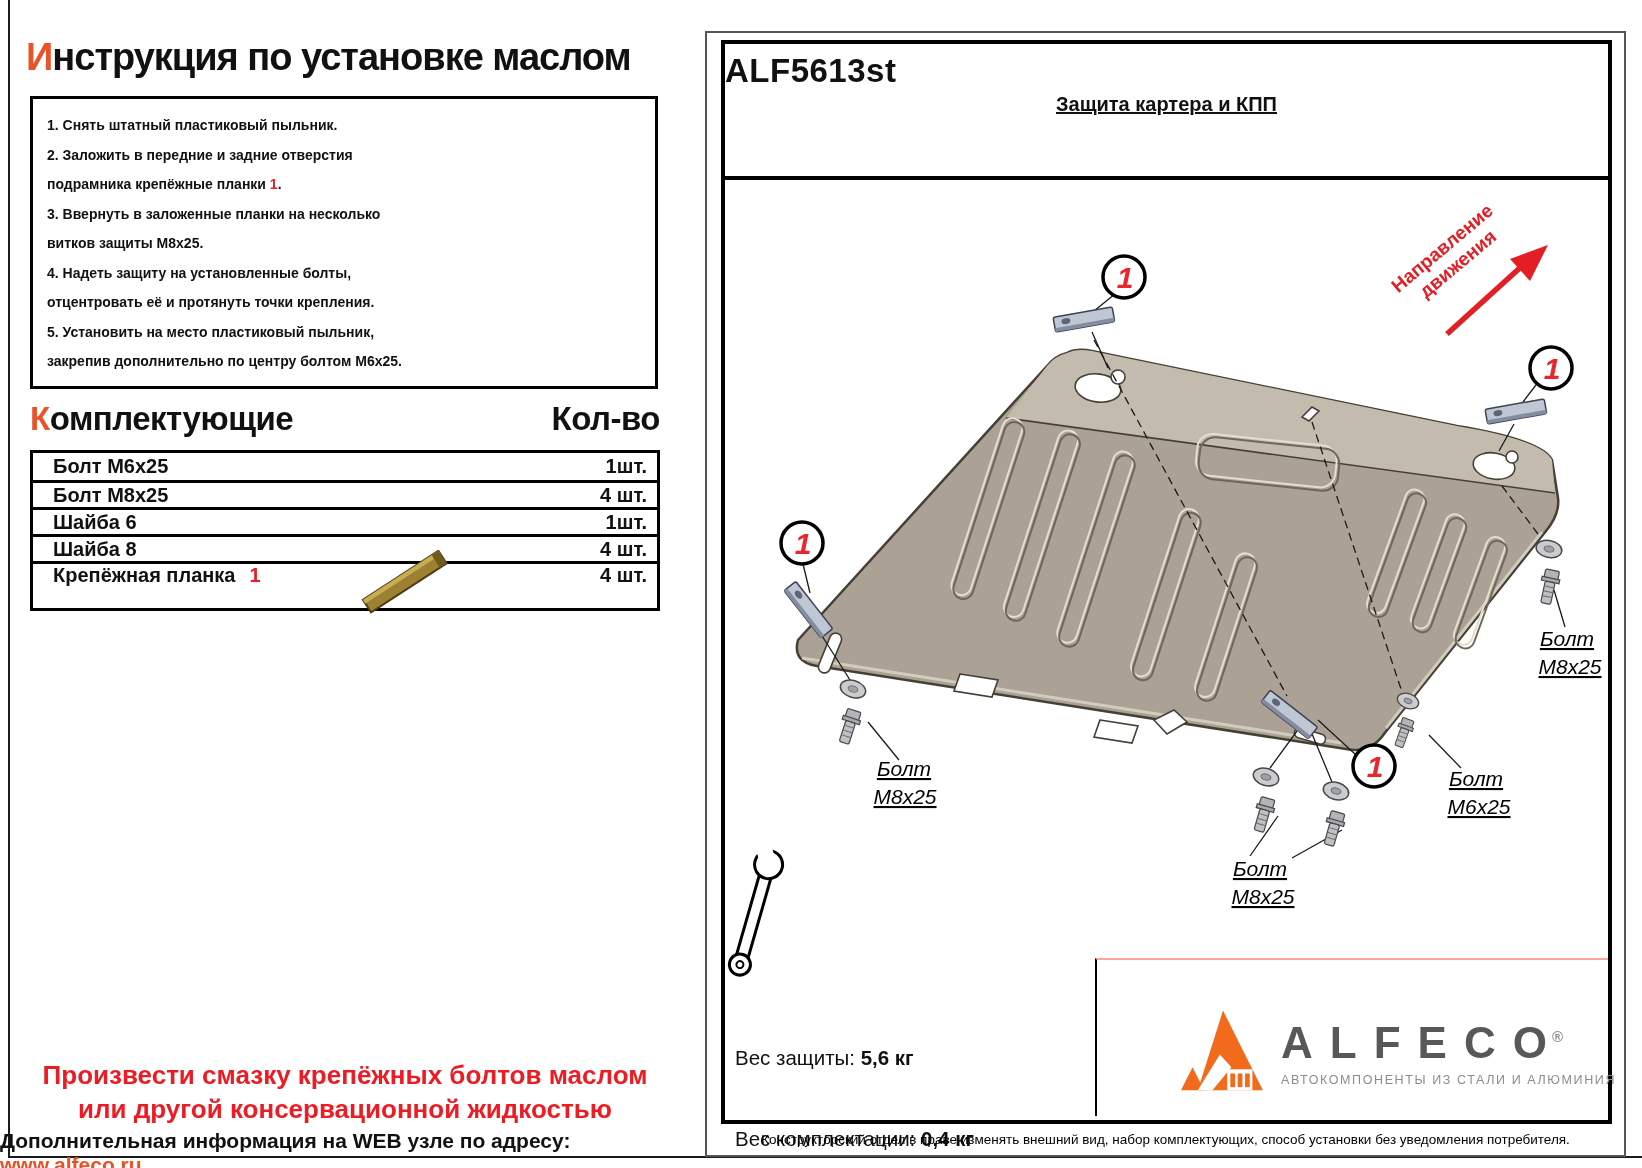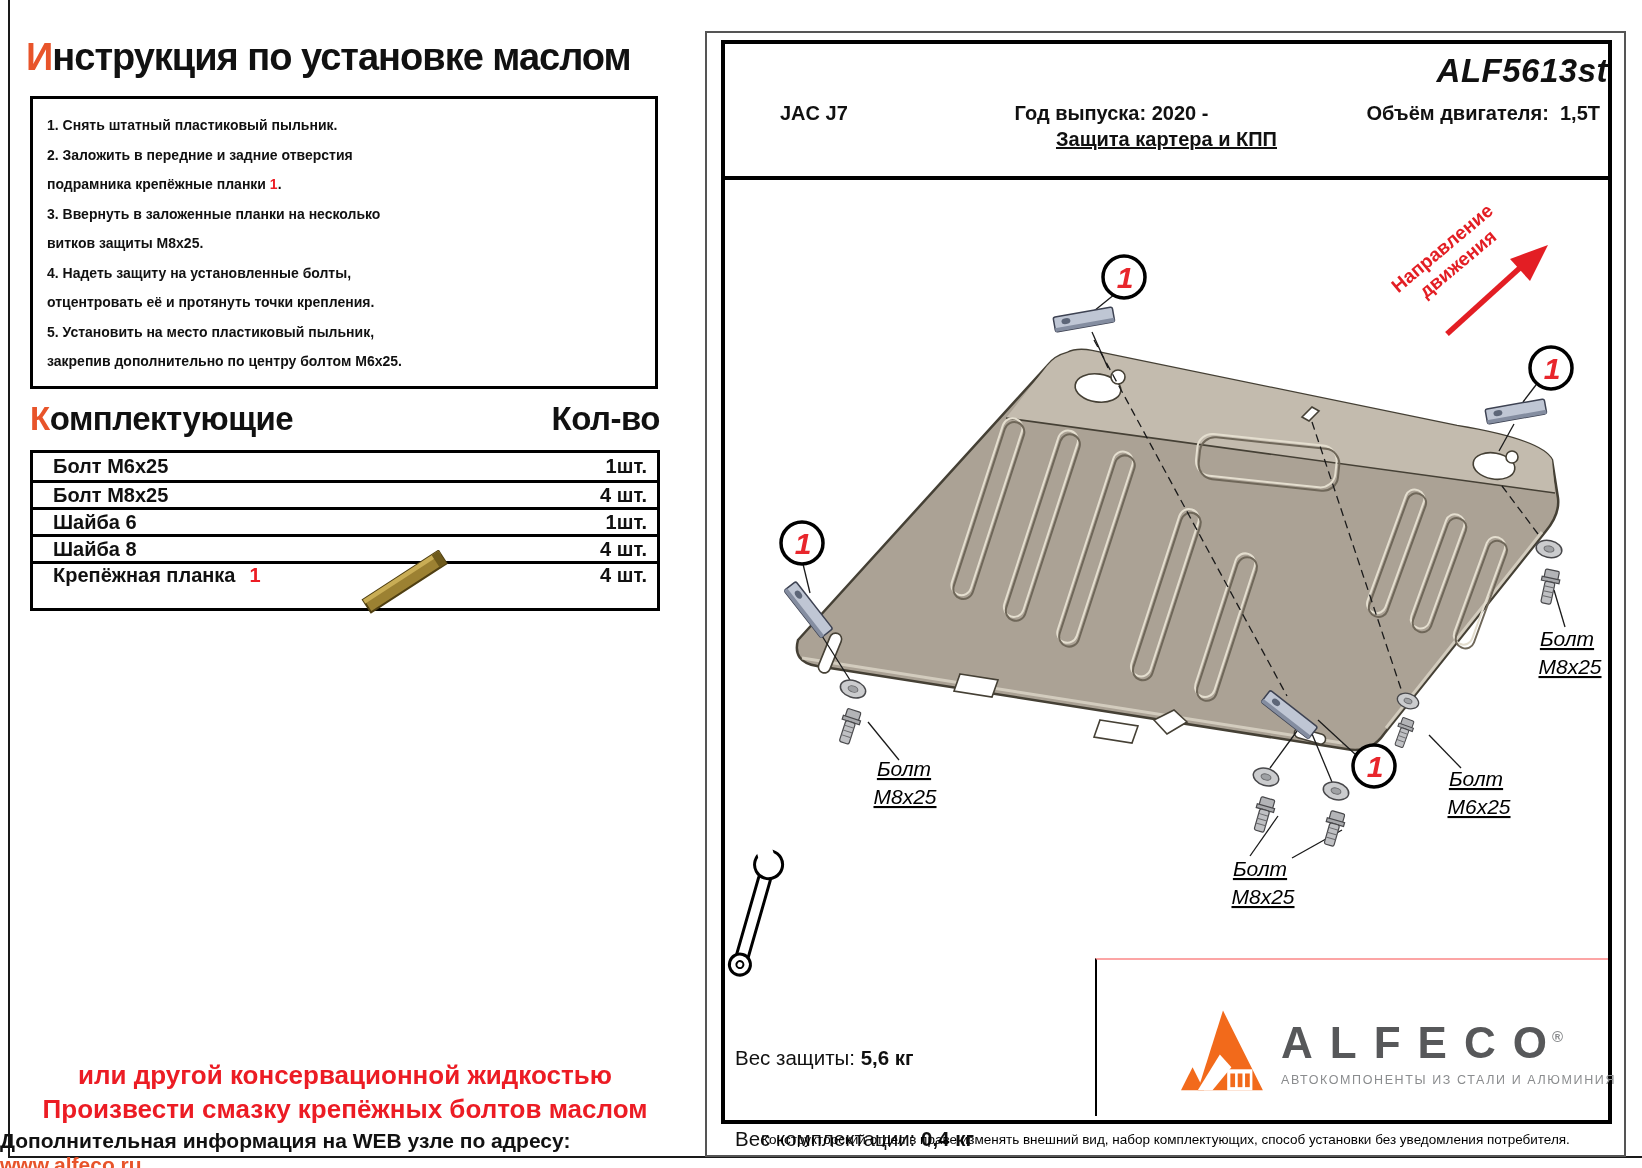--- a/index.html
+++ b/index.html
@@ -31,21 +31,21 @@
   #plank-svg { left:330px; top:550px; pointer-events:none; }
 
   #warning { left:0; top:1058px; width:690px; text-align:center; color:#ec1c24; font-size:26px; font-weight:700; line-height:34px; }
   #webnote { left:0; top:1129px; width:690px; text-align:left; font-size:21px; font-weight:700; }
   #webnote .link { color:#e8542a; }
 
   
   #outer-frame { left:705px; top:31px; width:921px; height:1126px; border:2px solid #555; }
   #main-box { left:721px; top:40px; width:891px; height:1084px; border:4px solid #000; }
   #rp-header { height:136px; border-bottom:4px solid #000; padding-top:8px; }
-  #rp-title { text-align:right; font-size:33px; font-weight:700; letter-spacing:0.5px;font-style:italic; }
+  #rp-title { text-align:left; font-size:33px; font-weight:700; letter-spacing:0.5px; }
   #rp-row { display:grid; grid-template-columns:220px 1fr 330px; margin-top:12px; font-size:20px; font-weight:700; align-items:baseline; }
   #rp-model { padding-left:55px; }
   #rp-year { text-align:center; }
   #rp-engine { text-align:right; padding-right:8px; white-space:pre; }
   #rp-subtitle { text-align:center; font-size:20px; font-weight:700; text-decoration:underline; margin-top:3px; }
 
   #draw-area { position:relative; width:883px; height:936px; }
   #diagram-svg { position:absolute; left:0; top:0; }
 
   #specs { left:10px; top:810px; font-size:20.5px; line-height:27px; white-space:pre; }
@@ -114,38 +114,33 @@
 
   <svg class="abs" id="plank-svg" width="150" height="64">
     <g transform="translate(75,32) rotate(-33)">
       <rect x="-45" y="-8" width="90" height="15" fill="#9c8132" stroke="#4f3f12" stroke-width="2"></rect>
       <rect x="-45" y="-8" width="90" height="4.5" fill="#c9ad55"></rect>
       <rect x="37" y="-8" width="8" height="15" fill="#6e5a1c"></rect>
     </g>
   </svg>
 
   <div class="abs" id="warning">
+    <div>Произвести смазку крепёжных болтов маслом</div>
     <div>или другой консервационной жидкостью</div>
-    <div>Произвести смазку крепёжных болтов маслом</div>
   </div>
 
   <div class="abs" id="webnote">
     <span>Дополнительная информация на WEB узле по адресу: </span><span class="link">www.alfeco.ru</span>
   </div>
 
   <div class="abs" id="outer-frame"></div>
 
   <div class="abs" id="main-box">
     <div id="rp-header">
       <div id="rp-title">ALF5613st</div>
-      <div id="rp-row">
-        <span id="rp-model">JAC J7</span>
-        <span id="rp-year">Год выпуска: 2020 -</span>
-        <span id="rp-engine">Объём двигателя:  1,5Т</span>
-      </div>
       <div id="rp-subtitle">Защита картера и КПП</div>
     </div>
 
     <div id="draw-area">
       <svg id="diagram-svg" width="883" height="936" viewBox="723 182 883 936">
 
         <g>
           <path d="M 1065 355 Q 1075 350 1090 353 L 1455 428 Q 1540 442 1550 462 L 1556 500 Q 1558 516 1544 533 L 1382 736 Q 1368 756 1344 751 L 815 668 Q 790 664 796 642 L 1045 368 Q 1053 358 1065 355 Z" fill="#aba295" stroke="#454035" stroke-width="2.5"></path>
           <path d="M 1065 355 Q 1075 350 1090 353 L 1455 428 Q 1540 442 1550 462 L 1553 495 L 1004 420 L 1045 368 Q 1053 358 1065 355 Z" fill="#c3bbae"></path>
           <line x1="1004" y1="420" x2="1553" y2="495" stroke="#454035" stroke-width="1.6"></line>

